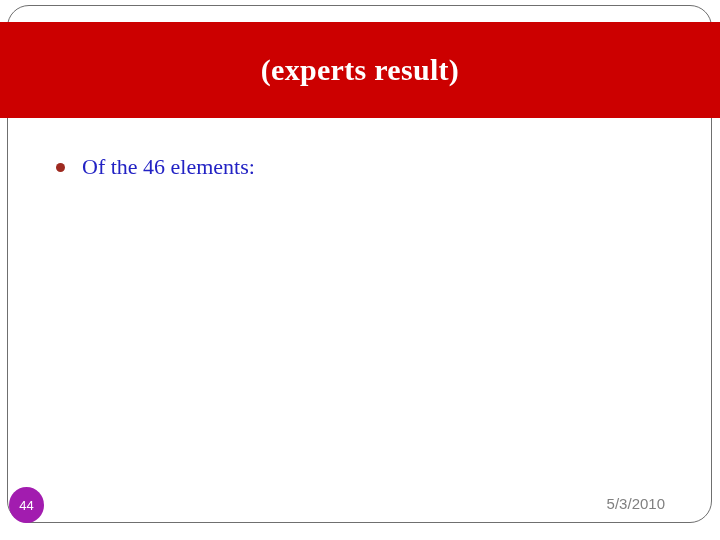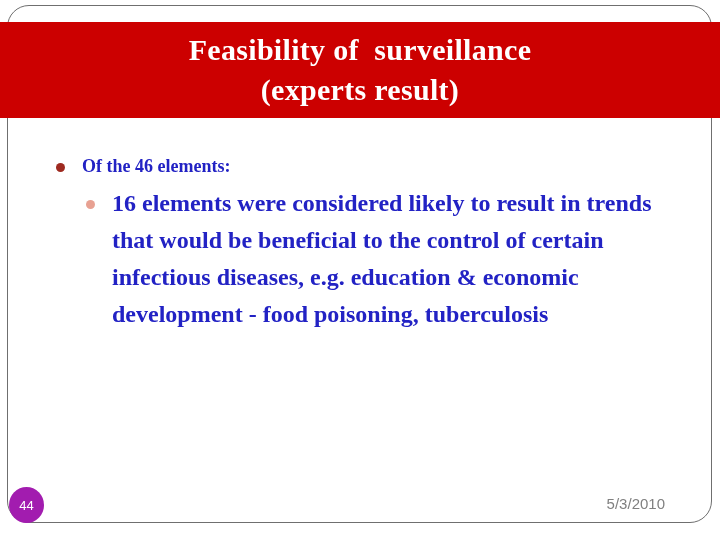--- a/index.html
+++ b/index.html
@@ -78,22 +78,22 @@
     width: 9px;
     height: 9px;
     border-radius: 50%;
     background: #9e2a20;
     margin-top: 13px;
     margin-right: 17px;
     flex: 0 0 auto;
   }
   .lvl1 .txt {
     color: #2222c4;
-    font-weight: bold;
-    font-size: 18px;
+    font-weight: normal;
+    font-size: 22px;
     line-height: 33px;
     font-family: "Liberation Serif", "DejaVu Serif", serif;
   }
 
   
   .lvl2 {
     padding-left: 86px;
   }
   .lvl2 .dot {
     width: 9px;
@@ -141,35 +141,30 @@
   }
 </style>
 </head>
 <body>
 
 <div id="slide">
 
   <div id="frame"></div>
 
   <div id="title-banner">
-    <div class="title-line">Feasibility of  surveillance</div>
     <div class="title-line">(experts result)</div>
   </div>
 
   <div id="body">
 
     <div class="bullet-row lvl1">
       <span class="dot"></span>
       <span class="txt">Of the 46 elements:</span>
     </div>
 
-    <div class="bullet-row lvl2">
-      <span class="dot"></span>
-      <span class="txt">16 elements were considered likely to result in trends that would be beneficial to the control of certain infectious diseases, e.g. education &amp; economic development - food poisoning, tuberculosis</span>
-    </div>
 
   </div>
 
   <div id="slide-number-badge">44</div>
 
   <div id="footer-date">5/3/2010</div>
 
 </div>
 
 </body></html>

